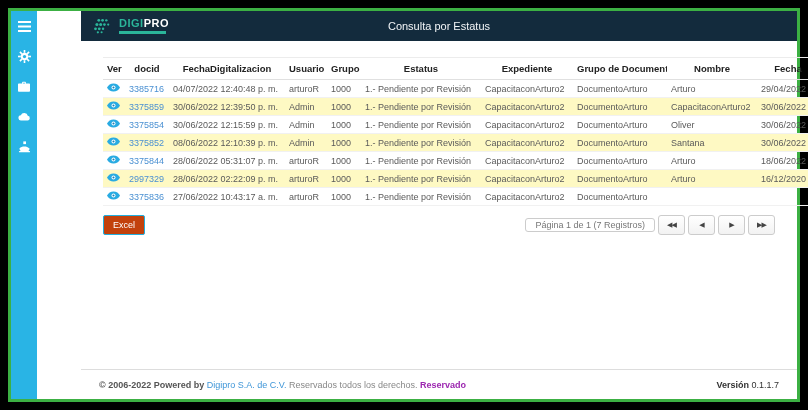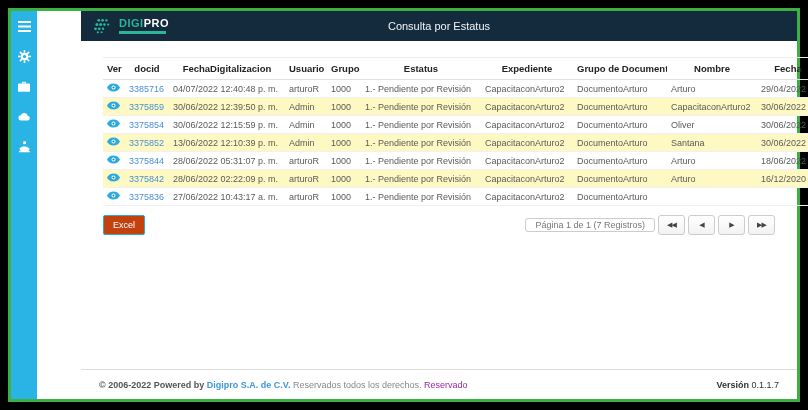--- a/index.html
+++ b/index.html
@@ -102,22 +102,22 @@
     cursor: pointer; letter-spacing: -1px;
     font-family: "DejaVu Sans", sans-serif;
   }
   
   .footer {
     flex: 0 0 30px; border-top: 1px solid #ddd;
     display: flex; align-items: center; justify-content: space-between;
     padding: 0 18px; font-size: 9px; color: #888;
   }
   .fb { font-weight: bold; color: #555; }
-  .f-company { font-weight: bold; color: #3f96d8; cursor: pointer; }
-  .f-reserved { font-weight: normal; color: #9c27b0; cursor: pointer; }
+  .f-company { font-weight: normal; color: #3f96d8; cursor: pointer; }
+  .f-reserved { font-weight: bold; color: #9c27b0; cursor: pointer; }
   .f-version { color: #333; }
   .f-version .fb { color: #333; }
 </style>
 </head>
 <body>
 
 <div class="frame">
 
   <div class="sidebar">
     <div class="side-btn">
@@ -285,21 +285,21 @@
     <td>
       <span class="eye">
         <svg width="13" height="9" viewBox="0 0 16 10">
           <path d="M8 0C4.4 0 1.5 2 0 5c1.5 3 4.4 5 8 5s6.5-2 8-5c-1.5-3-4.4-5-8-5z" fill="#29abe2"></path>
           <circle cx="8" cy="5" r="2.4" fill="#fff"></circle>
           <circle cx="8" cy="5" r="1.3" fill="#1b7fb4"></circle>
         </svg>
       </span>
     </td>
     <td><a class="docid-link">3375852</a></td>
-    <td>13/06/2022 12:10:39 p. m.</td>
+    <td>08/06/2022 12:10:39 p. m.</td>
     <td>Admin</td>
     <td>1000</td>
     <td>1.- Pendiente por Revisión</td>
     <td>CapacitaconArturo2</td>
     <td>DocumentoArturo</td>
     <td>Santana</td>
     <td>30/06/2022</td>
   </tr>
             <tr>
     <td>
@@ -324,21 +324,21 @@
             <tr class="alt">
     <td>
       <span class="eye">
         <svg width="13" height="9" viewBox="0 0 16 10">
           <path d="M8 0C4.4 0 1.5 2 0 5c1.5 3 4.4 5 8 5s6.5-2 8-5c-1.5-3-4.4-5-8-5z" fill="#29abe2"></path>
           <circle cx="8" cy="5" r="2.4" fill="#fff"></circle>
           <circle cx="8" cy="5" r="1.3" fill="#1b7fb4"></circle>
         </svg>
       </span>
     </td>
-    <td><a class="docid-link">3375842</a></td>
+    <td><a class="docid-link">2997329</a></td>
     <td>28/06/2022 02:22:09 p. m.</td>
     <td>arturoR</td>
     <td>1000</td>
     <td>1.- Pendiente por Revisión</td>
     <td>CapacitaconArturo2</td>
     <td>DocumentoArturo</td>
     <td>Arturo</td>
     <td>16/12/2020</td>
   </tr>
             <tr>

